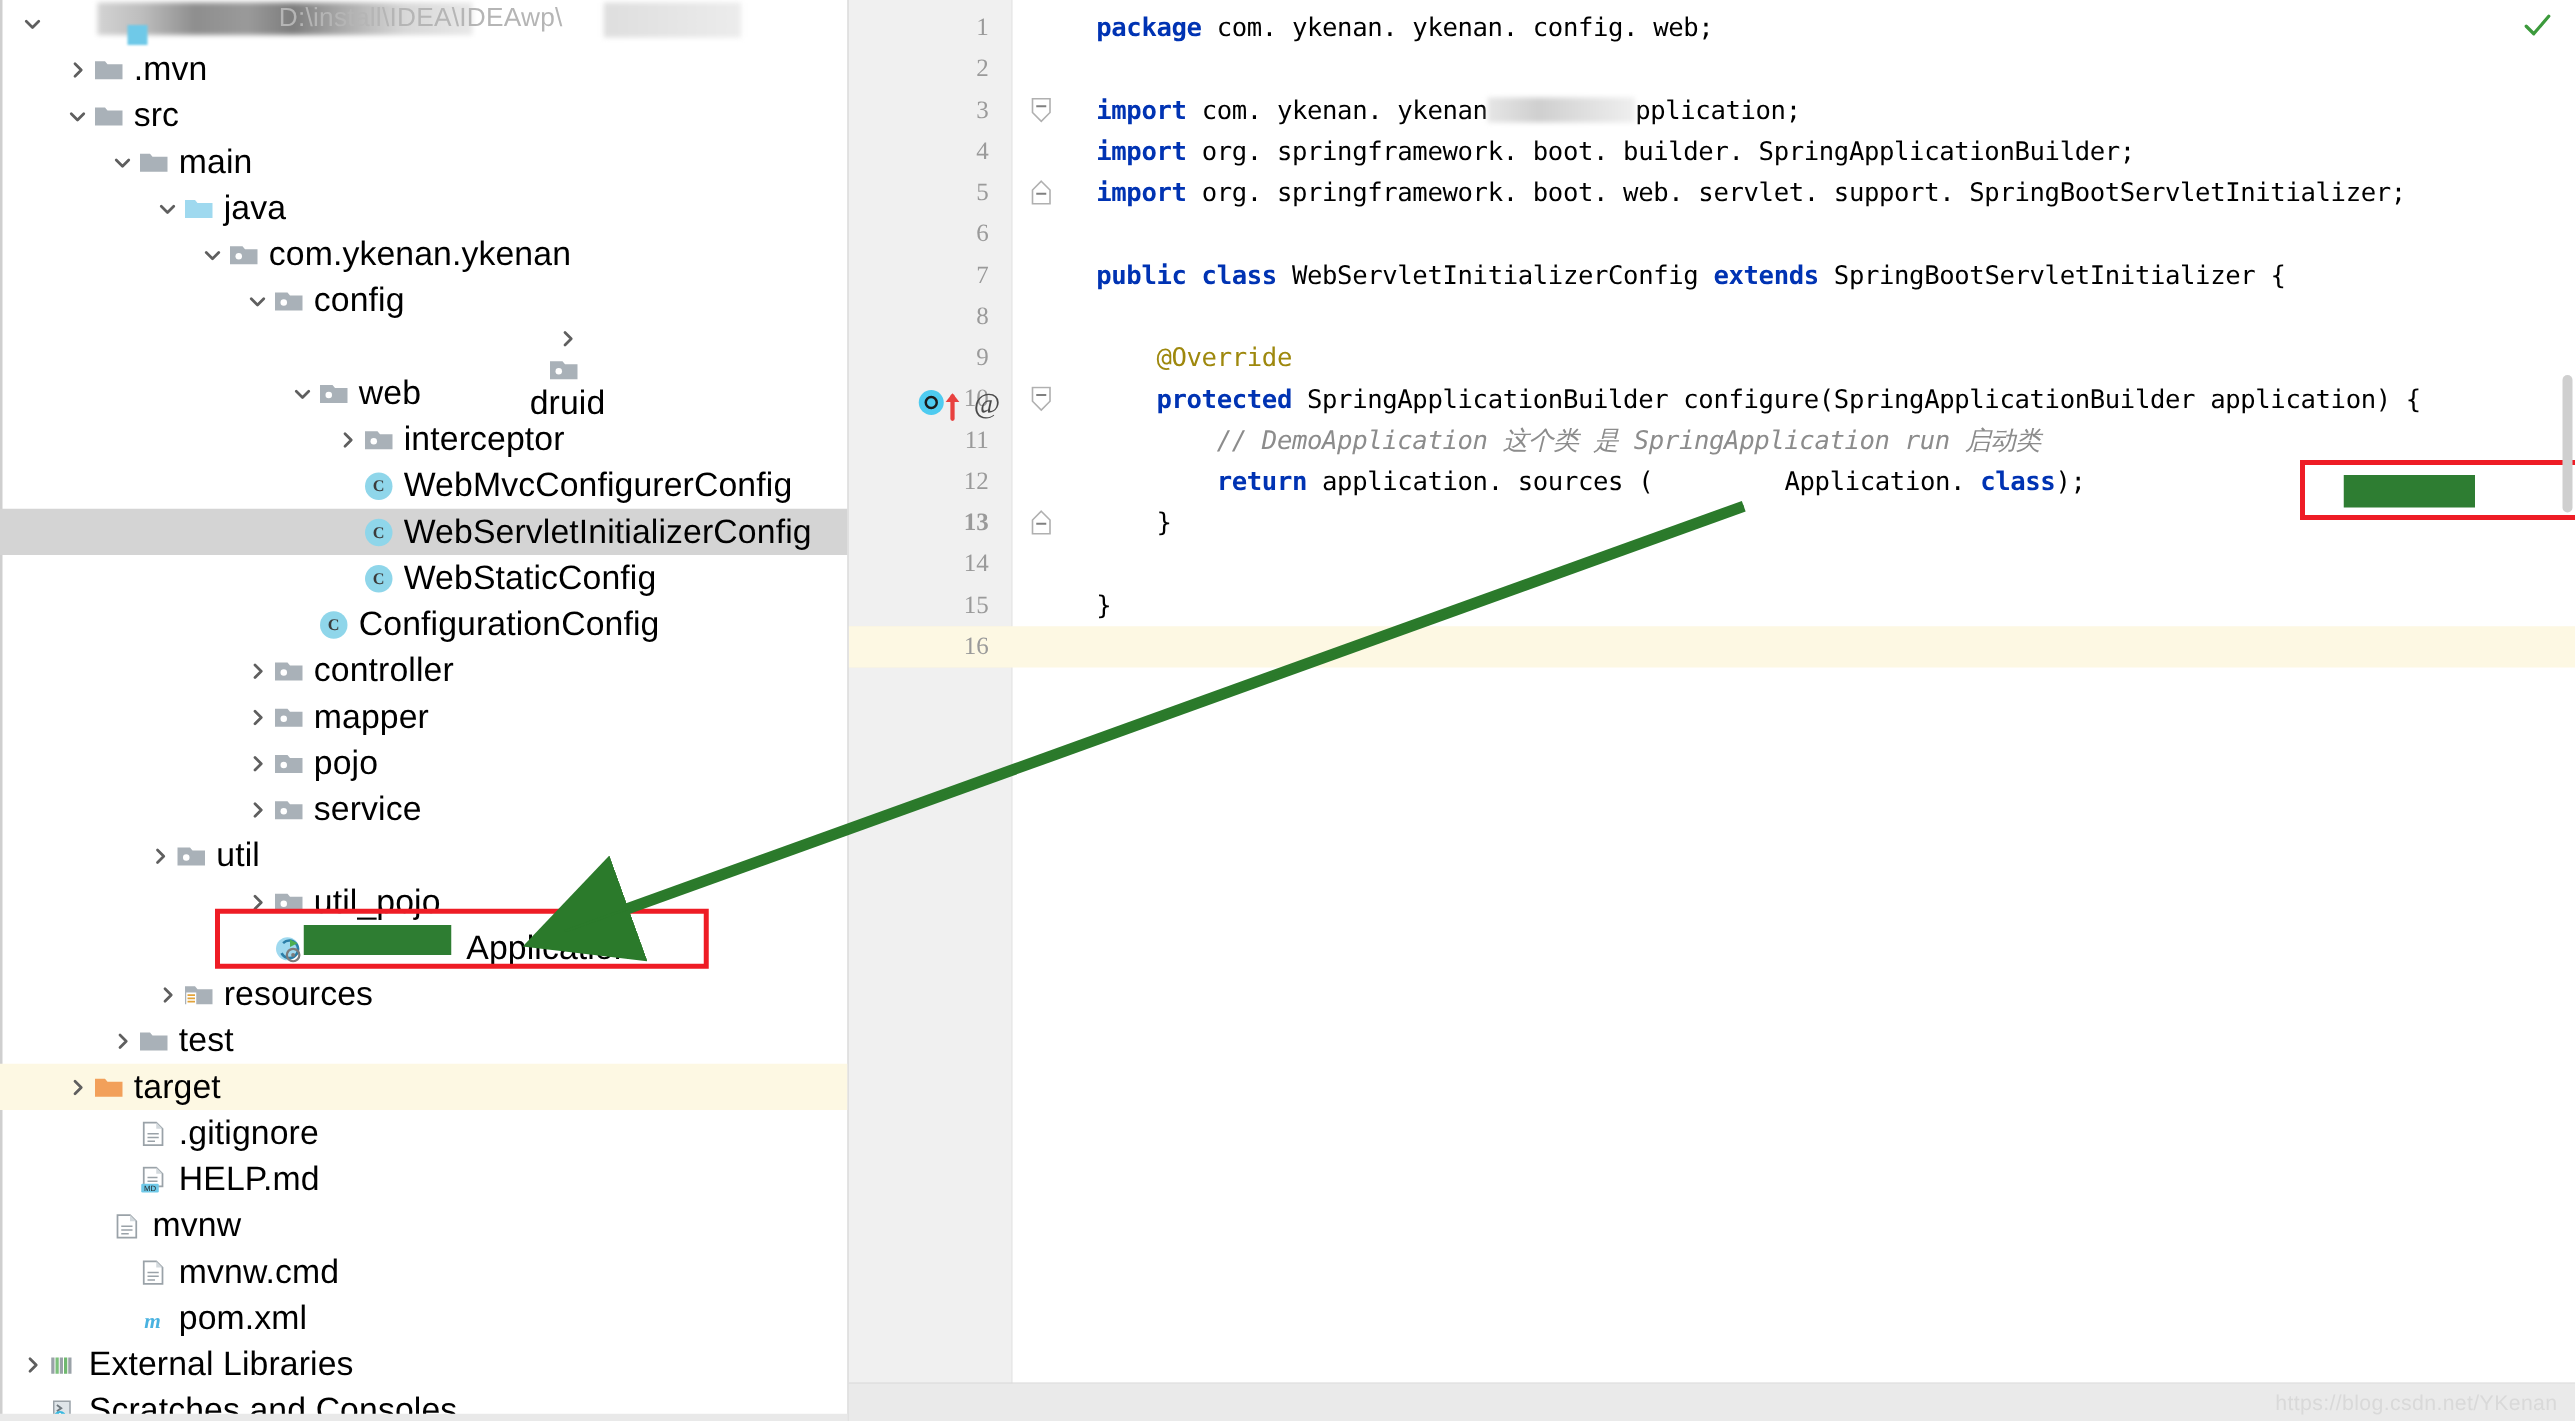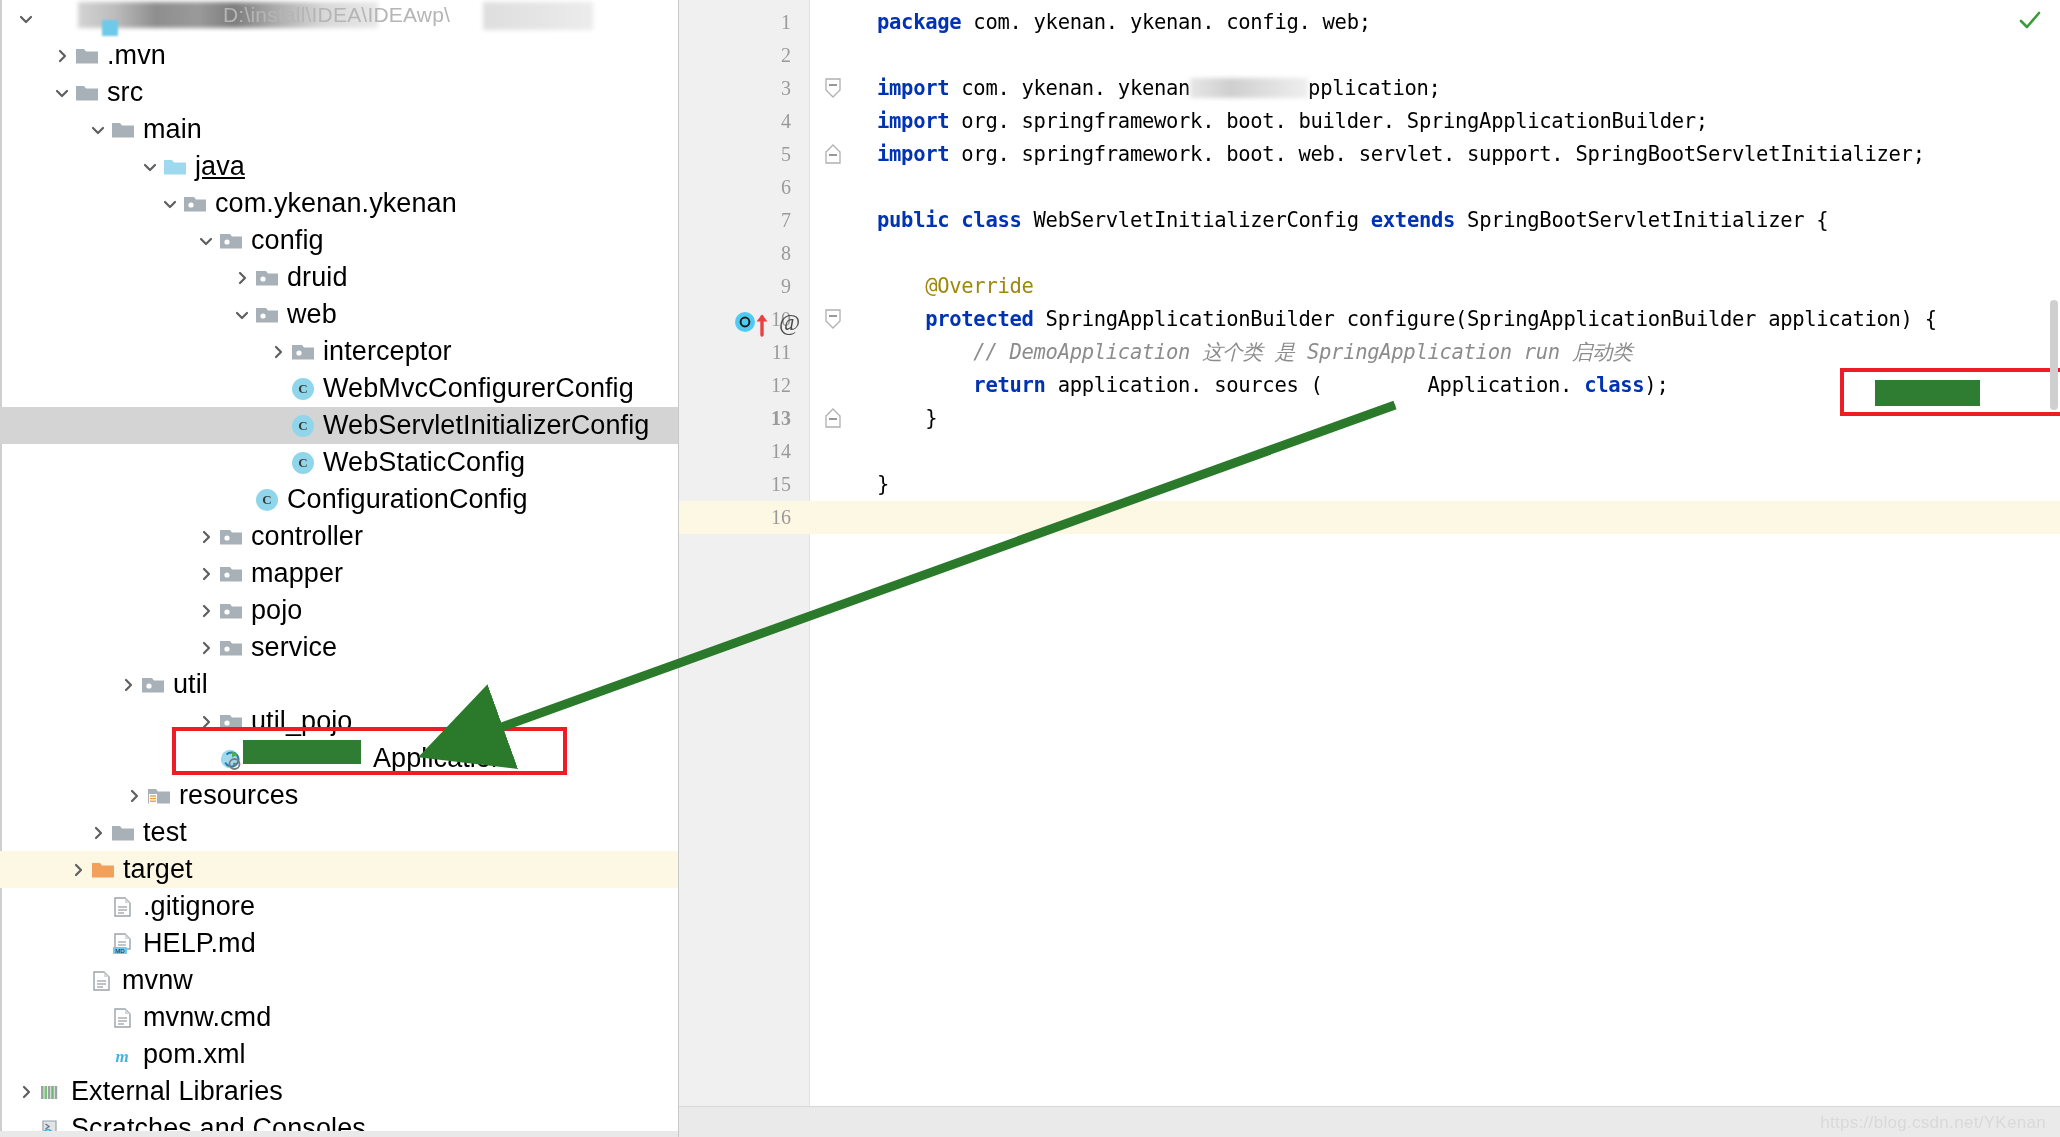--- a/index.html
+++ b/index.html
@@ -240,21 +240,21 @@
               <path d="M3 6 L8 11 L13 6" stroke="#5f5f5f" stroke-width="2.2" fill="none" stroke-linecap="round" stroke-linejoin="round"></path>
             </svg>
           </span>
           <span class="icon">
             <svg width="24" height="22" viewBox="0 0 24 22">
               <path class="f-gray" d="M1 4 h8 l2 2.4 h12 v12 H1 Z"></path>
             </svg>
           </span>
           <span class="label">main</span>
         </div>
-        <div class="tree-row" style="position: absolute; left: 16px; right: 0px; top: 148px; padding-left: 122px; text-decoration: underline;">
+        <div class="tree-row" style="position: absolute; left: 0px; right: 0px; top: 148px; padding-left: 122px;">
           <span class="twisty">
             <svg width="16" height="16" viewBox="0 0 16 16">
               <path d="M3 6 L8 11 L13 6" stroke="#5f5f5f" stroke-width="2.2" fill="none" stroke-linecap="round" stroke-linejoin="round"></path>
             </svg>
           </span>
           <span class="icon">
             <svg width="24" height="22" viewBox="0 0 24 22">
               <path class="f-blue" d="M1 4 h8 l2 2.4 h12 v12 H1 Z"></path>
             </svg>
           </span>
@@ -281,21 +281,21 @@
             </svg>
           </span>
           <span class="icon">
             <svg width="24" height="22" viewBox="0 0 24 22">
               <path class="f-gray" d="M1 4 h10 l2 2.4 h10 v12 H1 Z"></path>
               <circle cx="8" cy="12" r="2.6" fill="#ffffff"></circle>
             </svg>
           </span>
           <span class="label">config</span>
         </div>
-        <div class="tree-row" style="position: absolute; left: 0px; right: 0px; top: 259px; padding-left: 230px;">
+        <div class="tree-row" style="position: absolute; left: 0px; right: 0px; top: 259px; padding-left: 230px; flex-direction: column;">
           <span class="twisty">
             <svg width="16" height="16" viewBox="0 0 16 16">
               <path d="M6 3 L11 8 L6 13" stroke="#5f5f5f" stroke-width="2.2" fill="none" stroke-linecap="round" stroke-linejoin="round"></path>
             </svg>
           </span>
           <span class="icon">
             <svg width="24" height="22" viewBox="0 0 24 22">
               <path class="f-gray" d="M1 4 h10 l2 2.4 h10 v12 H1 Z"></path>
               <circle cx="8" cy="12" r="2.6" fill="#ffffff"></circle>
             </svg>
@@ -480,21 +480,21 @@
               <path d="M6 3 L11 8 L6 13" stroke="#5f5f5f" stroke-width="2.2" fill="none" stroke-linecap="round" stroke-linejoin="round"></path>
             </svg>
           </span>
           <span class="icon">
             <svg width="24" height="22" viewBox="0 0 24 22">
               <path class="f-gray" d="M1 4 h8 l2 2.4 h12 v12 H1 Z"></path>
             </svg>
           </span>
           <span class="label">test</span>
         </div>
-        <div class="tree-row caret-row" style="position: absolute; left: 0px; right: 0px; top: 851px; padding-left: 66px;">
+        <div class="tree-row caret-row" style="position: absolute; left: 0px; right: 0px; top: 851px; padding-left: 50px;">
           <span class="twisty">
             <svg width="16" height="16" viewBox="0 0 16 16">
               <path d="M6 3 L11 8 L6 13" stroke="#5f5f5f" stroke-width="2.2" fill="none" stroke-linecap="round" stroke-linejoin="round"></path>
             </svg>
           </span>
           <span class="icon">
             <svg width="24" height="22" viewBox="0 0 24 22">
               <path class="f-orange" d="M1 4 h8 l2 2.4 h12 v12 H1 Z"></path>
             </svg>
           </span>

